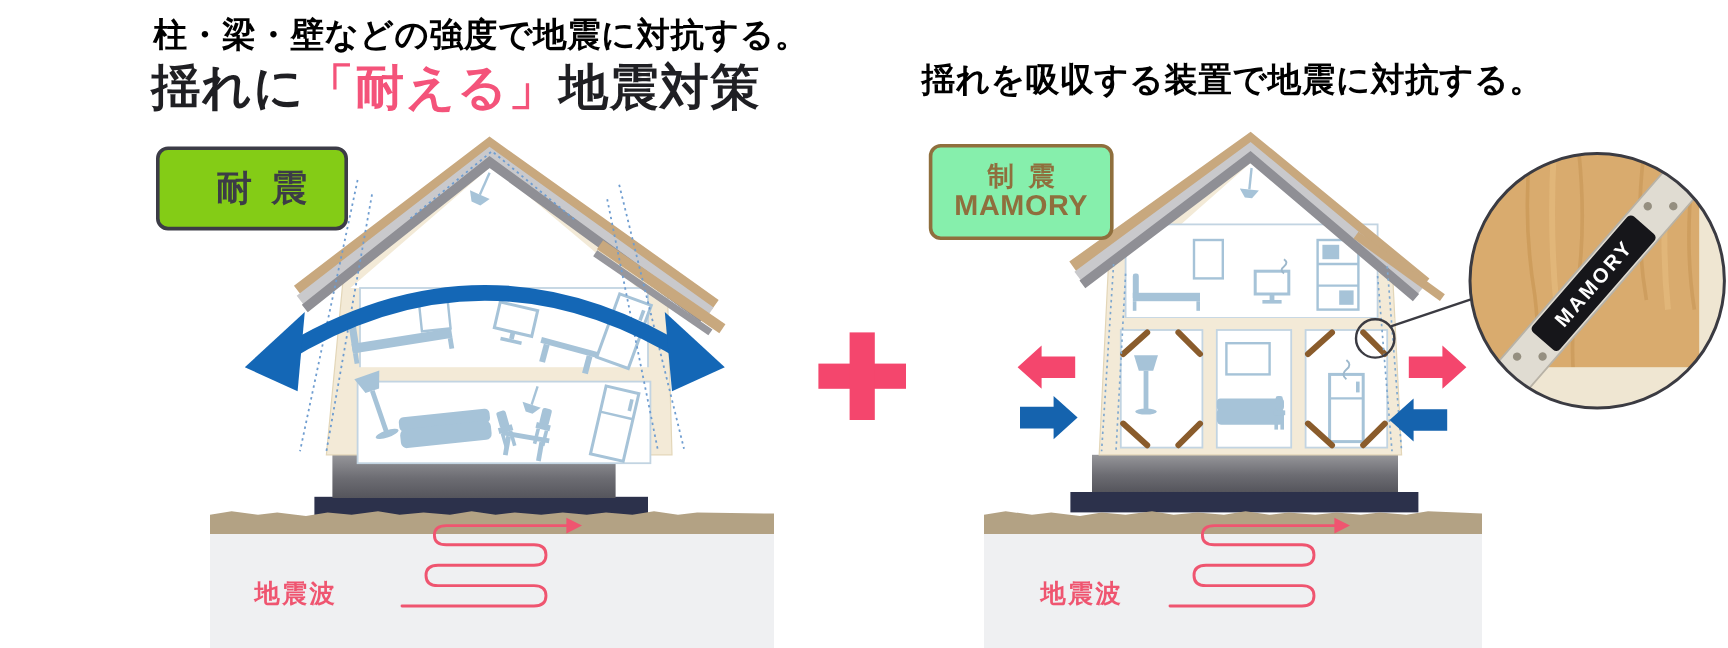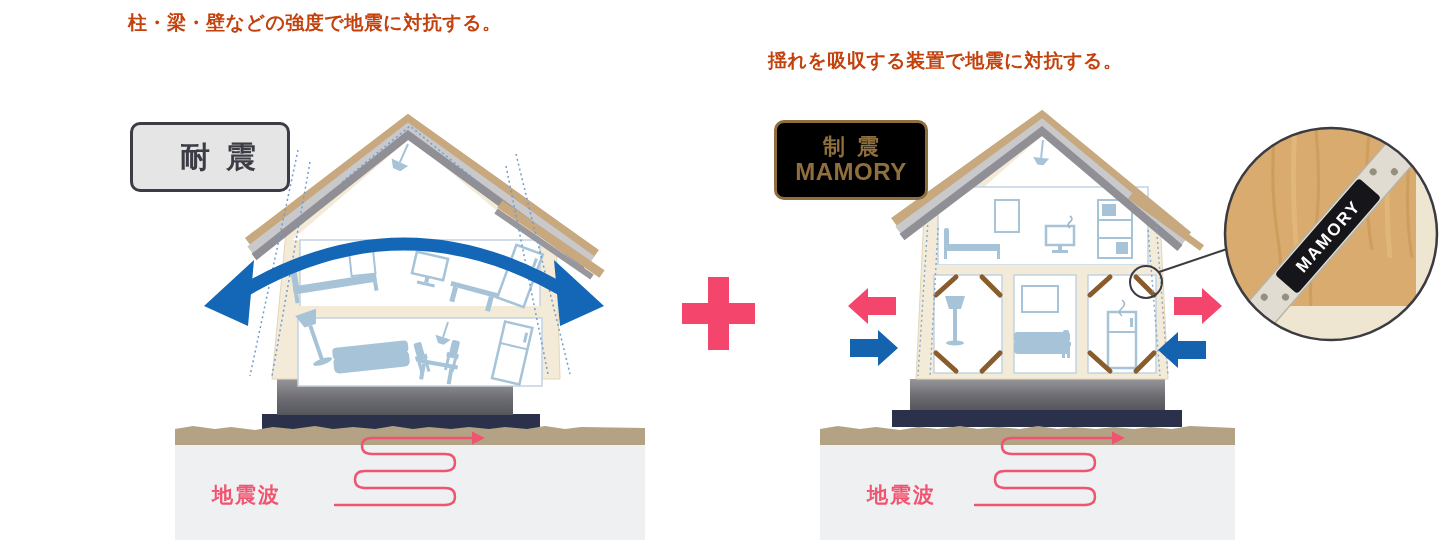--- a/index.html
+++ b/index.html
@@ -3,35 +3,35 @@
 <meta charset="utf-8">
 <style>
   html,body{margin:0;padding:0;background:#ffffff;}
   .canvas{
     position:relative;width:1440px;height:540px;overflow:hidden;background:#ffffff;
     font-family:"Liberation Sans","DejaVu Sans",sans-serif;
   }
   .abs{position:absolute;}
   
   .subtitle{
-    font-size:19px;font-weight:bold;color:#c2410c;letter-spacing:0.5px;white-space:nowrap;
+    font-size:28px;font-weight:bold;color:#000000;letter-spacing:0.5px;white-space:nowrap;
   }
   .big-title{
     font-size:41px;font-weight:bold;color:#1f1f23;letter-spacing:1px;white-space:nowrap;
   }
   .big-title .accent{color:#f4537a;}
   
   .badge-taishin{
-    left:130px;top:122px;width:160px;height:70px;background:#e5e5e5;
+    left:130px;top:122px;width:160px;height:70px;background:#84cc16;
     border:3px solid #3c3c46;border-radius:10px;display:flex;align-items:center;justify-content:center;
     font-size:30px;font-weight:bold;color:#3c3c46;letter-spacing:16px;padding-left:32px;box-sizing:border-box;
     z-index:6;
   }
   .badge-seishin{
-    left:774px;top:120px;width:148px;height:74px;background:#000000;
+    left:774px;top:120px;width:148px;height:74px;background:#86efac;
     border:3px solid #8f6f3d;border-radius:10px;display:flex;flex-direction:column;
     align-items:center;justify-content:center;color:#8f6f3d;z-index:6;line-height:1.1;
   }
   .badge-seishin .l1{font-size:22px;font-weight:bold;letter-spacing:12px;padding-left:12px;}
   .badge-seishin .l2{font-size:24px;font-weight:bold;letter-spacing:0.5px;}
   
   .plus{left:682px;top:277px;width:73px;height:73px;z-index:5;}
   .plus .h{position:absolute;left:0;top:26px;width:73px;height:21px;background:#f4466d;}
   .plus .v{position:absolute;left:26px;top:0;width:21px;height:73px;background:#f4466d;}
   
@@ -40,20 +40,23 @@
   }
   svg{display:block;}
   svg text{font-family:"Liberation Sans","DejaVu Sans",sans-serif;}
 </style>
 </head>
 <body>
 
 <div class="canvas">
 
   <div class="abs subtitle" style="left:128px;top:10px;">柱・梁・壁などの強度で地震に対抗する。</div>
+  <div class="abs big-title" style="left:126px;top:46px;">
+    <span>揺れに</span><span class="accent">「耐える」</span><span>地震対策</span>
+  </div>
 
   <div class="abs subtitle" style="left:768px;top:10px;margin-top:38px;">揺れを吸収する装置で地震に対抗する。</div>
 
   <div class="abs badge-taishin">耐震</div>
   <div class="abs badge-seishin">
     <div class="l1">制震</div>
     <div class="l2">MAMORY</div>
   </div>
 
   <div class="abs plus">

